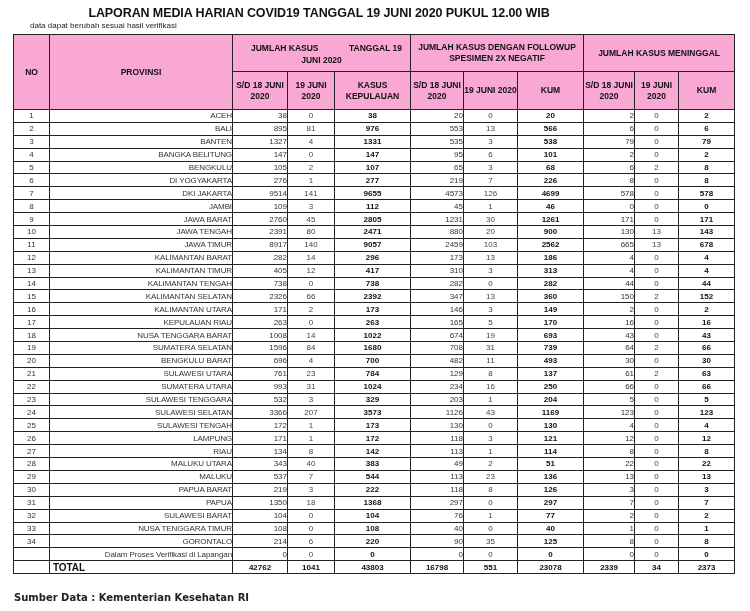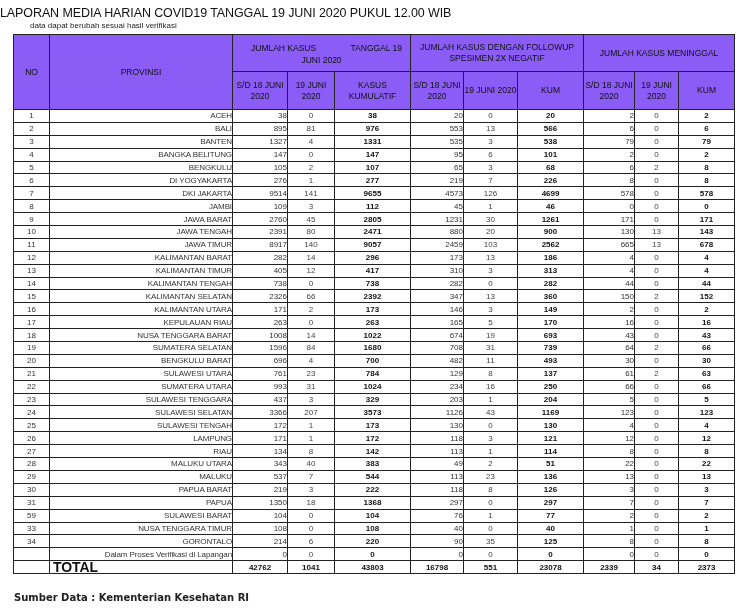--- a/index.html
+++ b/index.html
@@ -1,36 +1,36 @@
 <!DOCTYPE html>
 <html><head>
 <meta charset="utf-8">
 <style>
   html, body { margin: 0; padding: 0; background: #ffffff; }
   body { width: 750px; height: 611px; position: relative; overflow: hidden; font-family: "Liberation Sans", sans-serif; color: #111; }
-  .title { position: absolute; left: 0; top: 6px; width: 638px; font-weight: normal; font-size: 12.5px; letter-spacing: -0.1px; }
+  .title { position: absolute; left: 0; top: 6px; width: 638px; text-align: center; font-weight: bold; font-size: 12.5px; letter-spacing: -0.1px; }
   .subtitle { position: absolute; left: 30px; top: 21px; font-size: 8px; font-weight: normal; color: #222; }
   table.report { position: absolute; left: 13px; top: 34px; border-collapse: collapse; table-layout: fixed; width: 721px; }
   table.report td, table.report th { border: 1px solid #222; padding: 0; overflow: hidden; white-space: nowrap; }
-  table.report th { background: #8b5cf6; font-weight: normal; font-size: 8.5px; text-align: center; line-height: 11px; white-space: normal; }
+  table.report th { background: #f9a8d4; font-weight: bold; font-size: 8.5px; text-align: center; line-height: 11px; white-space: normal; }
   table.report thead tr.h1 th { height: 36px; }
   table.report thead tr.h2 th { height: 37px; }
   th.group-kasus { position: relative; }
   .gk-left { position: absolute; left: 18px; top: 8px; }
   .gk-right { position: absolute; right: 8px; top: 8px; }
   .gk-mid { position: absolute; left: 0; right: 0; top: 20px; text-align: center; }
   table.report tbody td { height: 11.9px; font-size: 8px; line-height: 11px; }
   td.no { text-align: center; font-size: 7px; color: #333; }
   td.prov { text-align: right; padding-left: 3px; font-size: 7px; color: #333; letter-spacing: -0.1px; }
   td.num-r { text-align: right; padding-right: 2px; color: #333; font-size: 8.5px; }
   td.num-c { text-align: center; color: #444; font-size: 8.5px; }
   td.num-b { text-align: center; font-weight: bold; font-size: 10px; color: #111; }
   td.num-bs { text-align: center; font-weight: bold; font-size: 8.5px; color: #111; }
   tr.total-row td { font-weight: bold; height: 13px; font-size: 8px; text-align: center; color: #111; }
-  tr.total-row td.prov { font-size: 14px; text-align: left; padding-left: 3px; }
+  tr.total-row td.prov { font-size: 10px; text-align: left; padding-left: 3px; }
   .source { position: absolute; left: 14px; top: 592px; font-size: 10px; font-weight: bold; color: #222; font-family: "DejaVu Sans", sans-serif; }
 </style>
 </head>
 <body>
 
 <div class="title">LAPORAN MEDIA HARIAN COVID19 TANGGAL 19 JUNI 2020 PUKUL 12.00 WIB</div>
 <div class="subtitle">data dapat berubah sesuai hasil verifikasi</div>
 
 <table class="report">
   <colgroup>
@@ -54,21 +54,21 @@
         <span class="gk-left">JUMLAH KASUS</span>
         <span class="gk-right">TANGGAL 19</span>
         <span class="gk-mid">JUNI 2020</span>
       </th>
       <th colspan="3">JUMLAH KASUS DENGAN FOLLOWUP SPESIMEN 2X NEGATIF</th>
       <th colspan="3">JUMLAH KASUS MENINGGAL</th>
     </tr>
     <tr class="h2">
       <th>S/D 18 JUNI 2020</th>
       <th>19 JUNI 2020</th>
-      <th>KASUS KUMULATIF</th>
+      <th>KASUS KEPULAUAN</th>
       <th>S/D 18 JUNI 2020</th>
       <th>19 JUNI 2020</th>
       <th>KUM</th>
       <th>S/D 18 JUNI 2020</th>
       <th>19 JUNI 2020</th>
       <th>KUM</th>
     </tr>
   </thead>
   <tbody id="tbody">
       <tr>
@@ -353,21 +353,21 @@
         <td class="num-r">234</td>
         <td class="num-c">16</td>
         <td class="num-b">250</td>
         <td class="num-r">66</td>
         <td class="num-c">0</td>
         <td class="num-bs">66</td>
       </tr>
       <tr>
         <td class="no">23</td>
         <td class="prov">SULAWESI TENGGARA</td>
-        <td class="num-r">437</td>
+        <td class="num-r">532</td>
         <td class="num-c">3</td>
         <td class="num-b">329</td>
         <td class="num-r">203</td>
         <td class="num-c">1</td>
         <td class="num-b">204</td>
         <td class="num-r">5</td>
         <td class="num-c">0</td>
         <td class="num-bs">5</td>
       </tr>
       <tr>
@@ -468,21 +468,21 @@
         <td class="num-c">18</td>
         <td class="num-b">1368</td>
         <td class="num-r">297</td>
         <td class="num-c">0</td>
         <td class="num-b">297</td>
         <td class="num-r">7</td>
         <td class="num-c">0</td>
         <td class="num-bs">7</td>
       </tr>
       <tr>
-        <td class="no">59</td>
+        <td class="no">32</td>
         <td class="prov">SULAWESI BARAT</td>
         <td class="num-r">104</td>
         <td class="num-c">0</td>
         <td class="num-b">104</td>
         <td class="num-r">76</td>
         <td class="num-c">1</td>
         <td class="num-b">77</td>
         <td class="num-r">2</td>
         <td class="num-c">0</td>
         <td class="num-bs">2</td>

